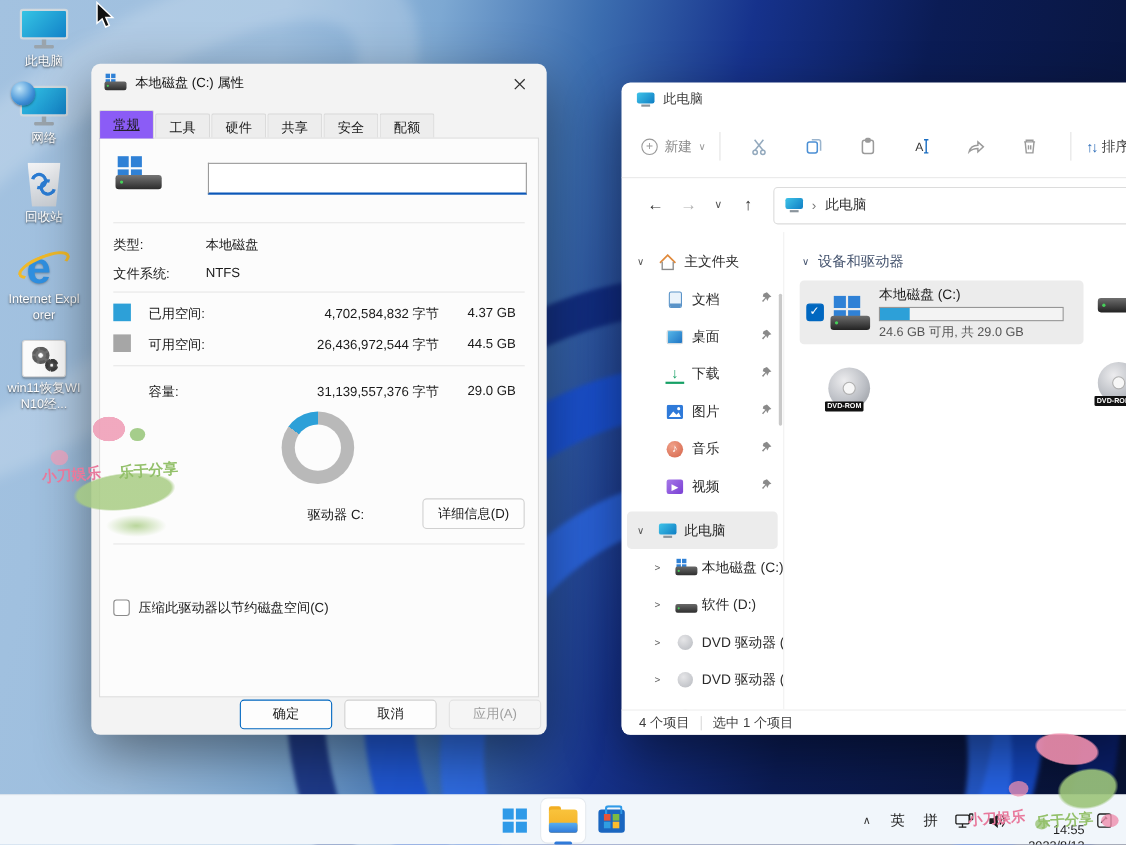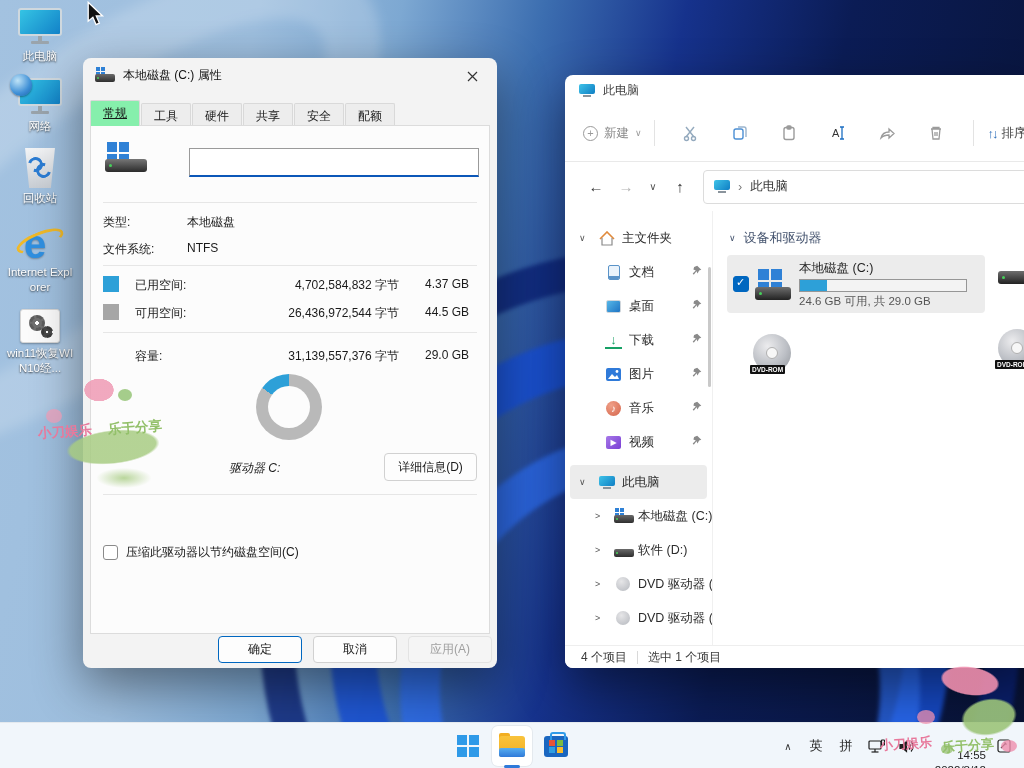--- a/index.html
+++ b/index.html
@@ -51,40 +51,40 @@
   #dlg .titlebar .t { font-size:12px; color:#111; margin-left:8px; }
   .x-btn { position:absolute; right:10px; top:6px; width:30px; height:24px; display:flex; align-items:center; justify-content:center; }
   .x-btn svg { stroke:#333; }
   .drive-sm { position:relative; width:20px; height:13px; }
   .drive-sm .bd { position:absolute; bottom:0; width:20px; height:8px; background:linear-gradient(#6a6a6a,#2e2e2e); border-radius:2px; }
   .drive-sm .dot { position:absolute; bottom:3px; left:2px; width:2px; height:2px; background:#46d05a; border-radius:50%; }
   .drive-sm .wl { position:absolute; top:-2px; left:1px; display:grid; grid-template-columns:4px 4px; grid-gap:1px; }
   .drive-sm .wl i { width:4px; height:4px; background:#2f81d6; }
   .tabs { position:absolute; left:7px; top:42px; display:flex; align-items:flex-end; height:26px; }
   .tab { font-size:12px; color:#1a1a1a; padding:4px 12px 5px; border:1px solid #d9d9d9; border-bottom:none; background:#ededed; margin-right:1px; border-radius:2px 2px 0 0; height:23px; }
-  .tab.active { background:#86efac; height:26px; position:relative; z-index:2;text-decoration:underline; }
+  .tab.active { background:#8b5cf6; height:26px; position:relative; z-index:2;text-decoration:underline; }
   .page { position:absolute; left:7px; top:67px; width:400px; height:509px; background:#fcfcfc; border:1px solid #dcdcdc; }
   .drive-big { position:absolute; left:14px; top:16px; width:44px; height:30px; }
   .drive-big .wl { position:absolute; top:0; left:2px; display:grid; grid-template-columns:10px 10px; grid-gap:2px; }
   .drive-big .wl i { width:10px; height:10px; background:#2f81d6; }
   .drive-big .bd { position:absolute; bottom:0; left:0; width:42px; height:13px; background:linear-gradient(#767676,#2b2b2b); border-radius:3px; }
   .drive-big .dot { position:absolute; bottom:5px; left:4px; width:3px; height:3px; background:#46d05a; border-radius:50%; }
   #vol-label { position:absolute; left:98px; top:22px; width:290px; height:29px; background:#fff; border:1px solid #9a9a9a; border-bottom:2px solid #0b57b8; font-size:12px; padding:0 6px; outline:none; }
   .hr { position:absolute; left:12px; right:12px; height:1px; background:#e6e6e6; }
   .frow { position:absolute; left:0; width:100%; height:18px; font-size:12px; color:#1a1a1a; }
   .frow .l1 { position:absolute; left:12px; }
   .frow .l2 { position:absolute; left:96px; }
   .srow { position:absolute; left:0; width:100%; height:18px; font-size:12px; color:#1a1a1a; }
   .srow .sq { position:absolute; left:12px; top:0; width:16px; height:16px; }
   .srow .lb { position:absolute; left:44px; top:1px; }
   .srow .bytes { position:absolute; right:90px; top:1px; text-align:right; }
   .srow .gb { position:absolute; right:20px; top:1px; width:62px; text-align:right; }
   #donut { position:absolute; left:165px; top:248px; width:66px; height:66px; border-radius:50%; }
   #donut::after { content:""; position:absolute; left:12px; top:12px; width:42px; height:42px; background:#fcfcfc; border-radius:50%; }
-  .drive-caption { position:absolute; left:138px; top:334px; width:120px; text-align:left; font-size:12px; color:#1a1a1a;font-style:italic; }
+  .drive-caption { position:absolute; left:120px; top:334px; width:120px; text-align:right; font-size:12px; color:#1a1a1a; }
   .btn { font-size:12px; color:#1a1a1a; background:#fdfdfd; border:1px solid #d1d1d1; border-radius:4px; display:flex; align-items:center; justify-content:center; }
   #details-btn { position:absolute; left:293px; top:327px; width:93px; height:28px; }
   .cbrow { position:absolute; left:12px; display:flex; align-items:center; gap:8px; font-size:12px; color:#1a1a1a; }
   .cbox { width:15px; height:15px; border:1px solid #8a8a8a; border-radius:3px; background:#fff; flex:none; position:relative; }
   .cbox.on { background:#0067c0; border-color:#0067c0; }
   .cbox.on::after { content:"✓"; position:absolute; left:2px; top:-1px; color:#fff; font-size:11px; }
   .dlg-btns { position:absolute; top:578px; left:0; width:100%; height:27px; }
   .dlg-btns .btn { position:absolute; width:84px; height:27px; }
   #btn-ok { left:135px; border-color:#0067c0; }
   #btn-cancel { left:230px; }

